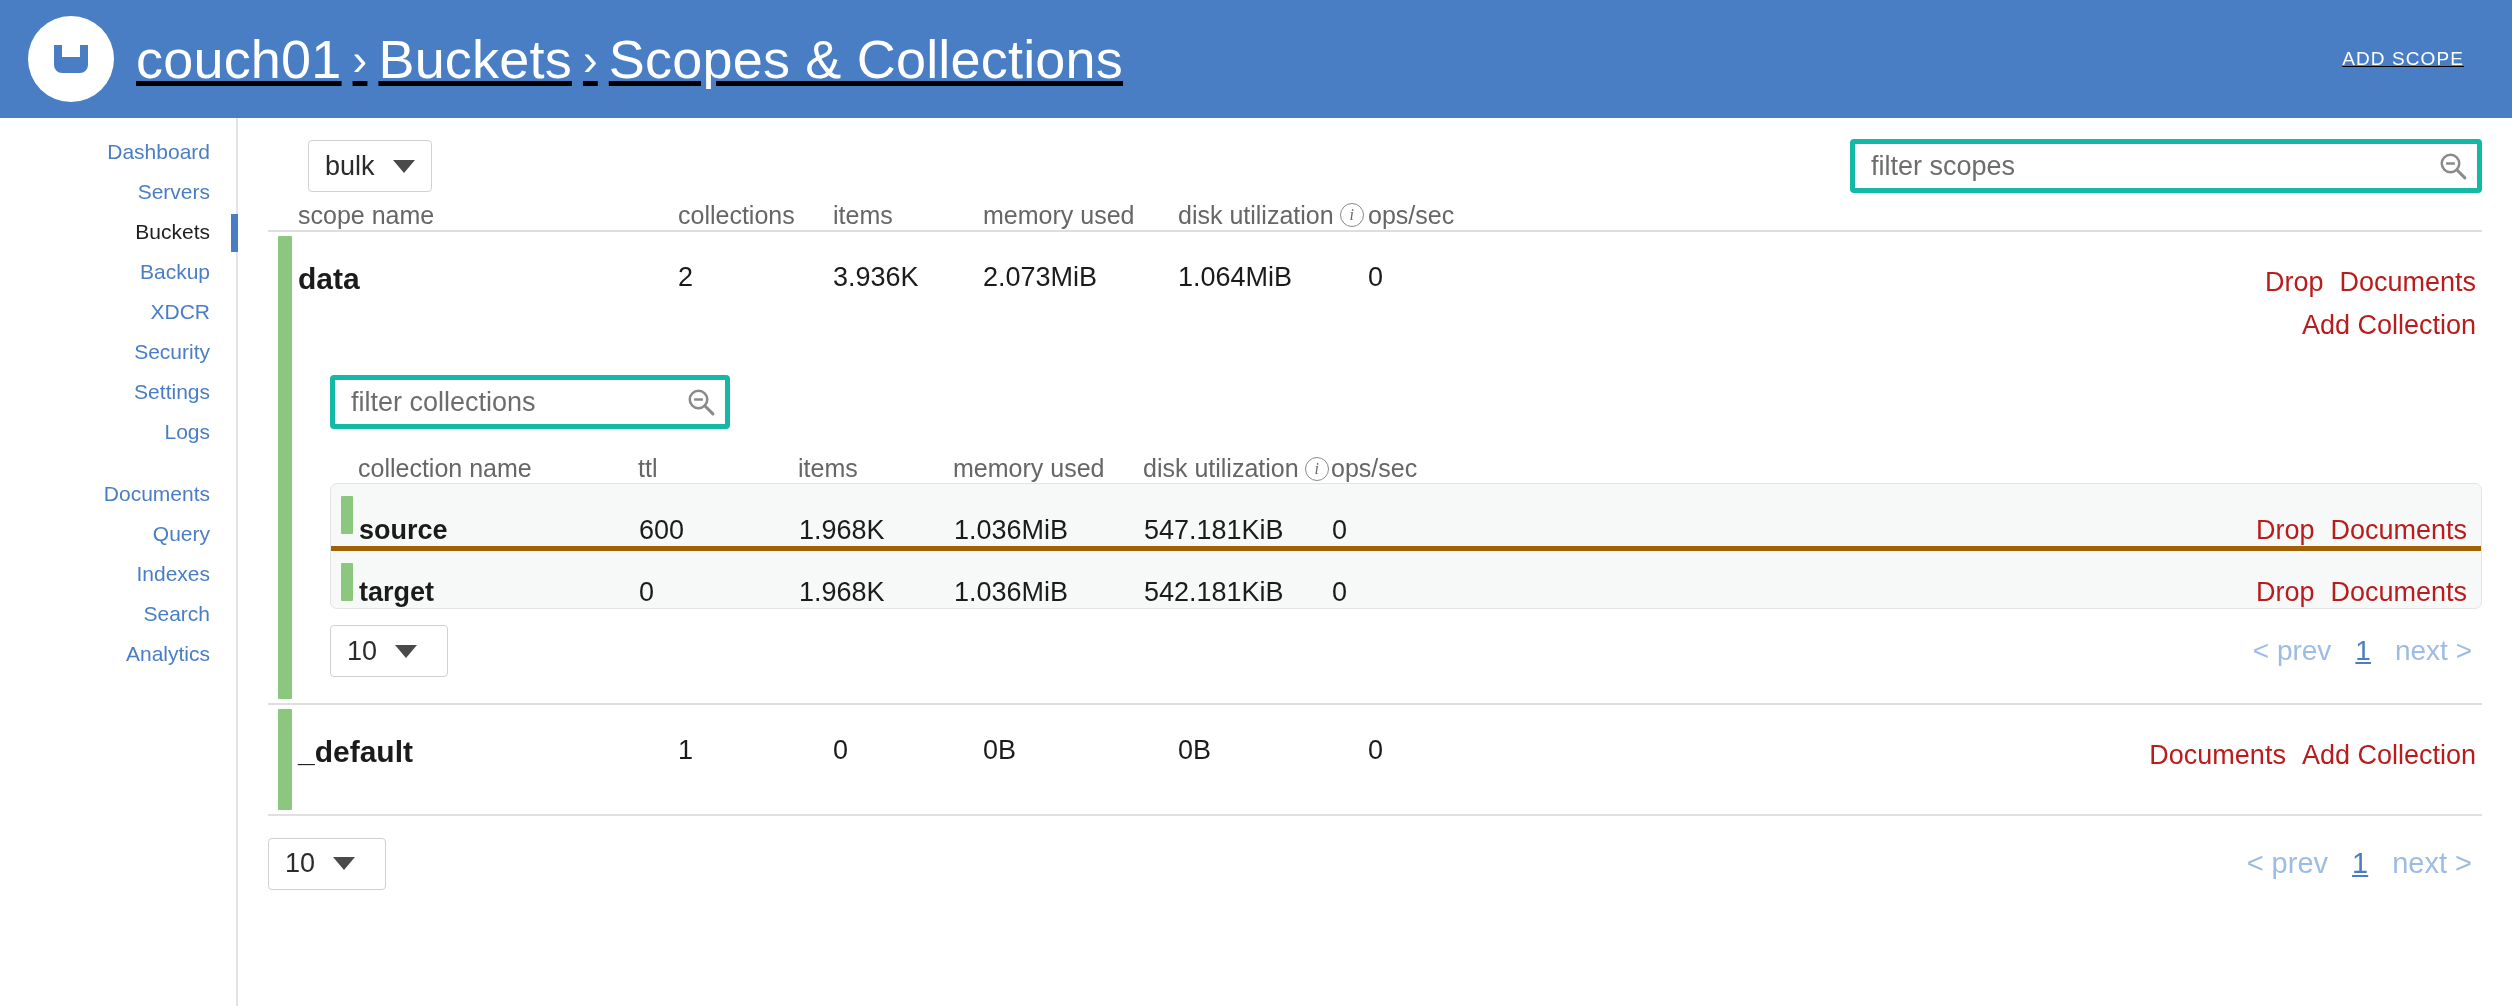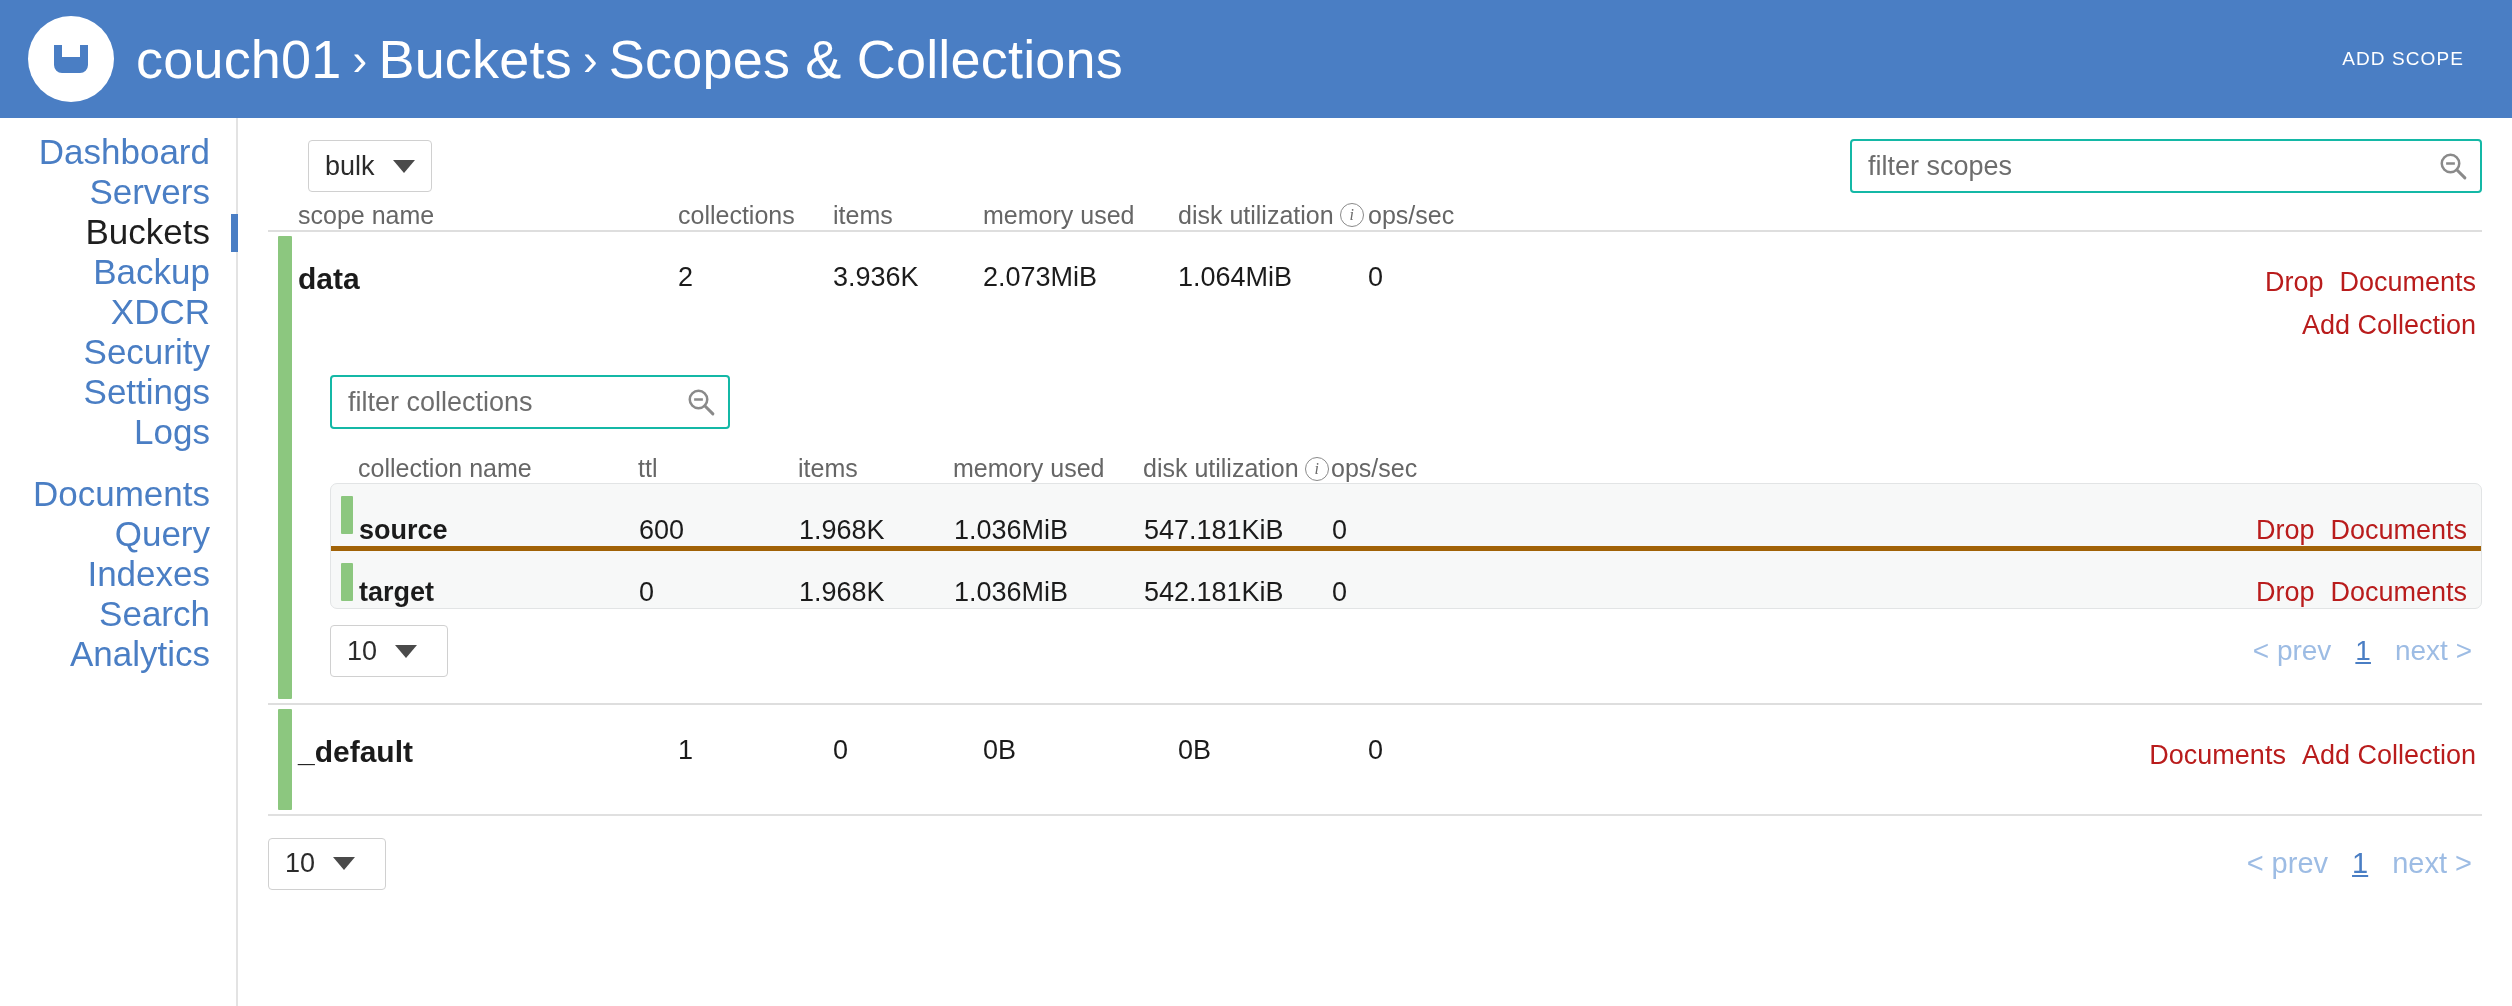--- a/index.html
+++ b/index.html
@@ -13,20 +13,21 @@
   .app { position: relative; width: 2512px; height: 1006px; }
 
   
   .header {
     height: 118px;
     background: #4a7ec4;
     display: flex;
     align-items: center;
     padding: 0 48px 0 28px;
     position: relative;
+    text-decoration: underline;
   }
   .logo {
     width: 86px; height: 86px;
     background: #ffffff;
     border-radius: 50%;
     flex: 0 0 auto;
     display: flex; align-items: center; justify-content: center;
     margin-right: 22px;
   }
   .logo-glyph { width: 46px; height: 40px; display: block; }
@@ -59,21 +60,21 @@
     padding-top: 14px;
     border-right: 2px solid #e3e3e3;
     position: relative;
     background: #fff;
   }
   .nav-item {
     text-align: right;
     padding: 0 26px 0 0;
     height: 40px;
     line-height: 40px;
-    font-size: 35px;
+    font-size: 21px;
     color: #4a7ec4;
     cursor: pointer;
     position: relative;
     white-space: nowrap;
   }
   .nav-item.active { color: #1e1e1e; }
   .nav-item.active::after {
     content: "";
     position: absolute;
     right: -2px; top: 2px;
@@ -114,21 +115,21 @@
   }
 
   .search-wrap {
     margin-left: auto;
     position: relative;
     width: 632px;
     height: 54px;
   }
   .search-input {
     width: 100%; height: 100%;
-    border: 2px solid #14b8a6;
+    border: 5px solid #14b8a6;
     border-radius: 4px;
     font-size: 27px;
     color: #6d6d6d;
     padding: 0 56px 0 16px;
     font-family: "Liberation Sans", sans-serif;
     background: #fff;
     outline: none;
   }
   .search-input::placeholder { color: #6d6d6d; opacity: 1; }
   .search-icon {

